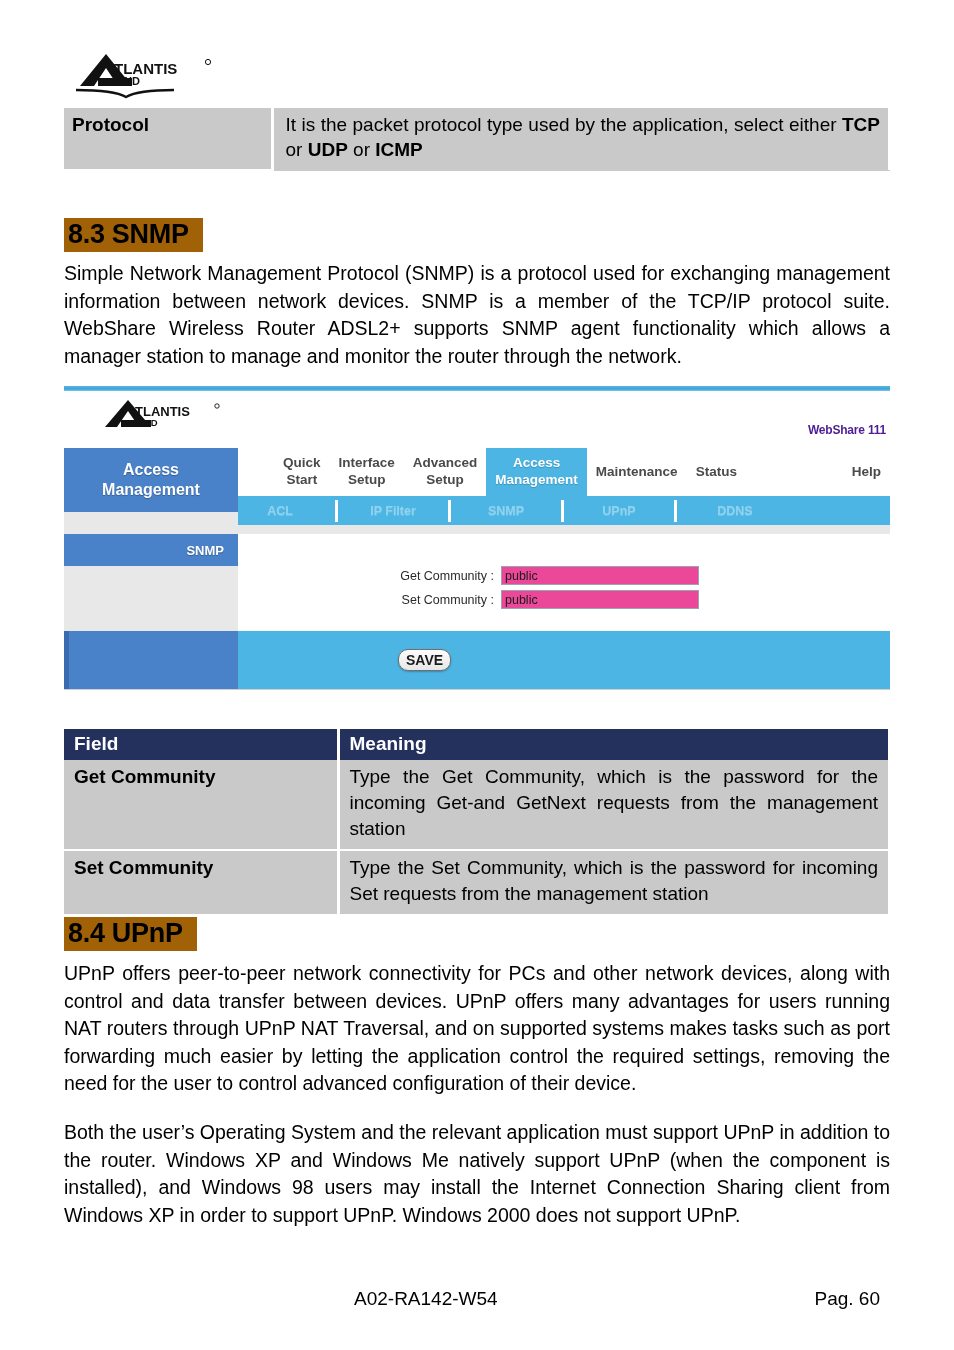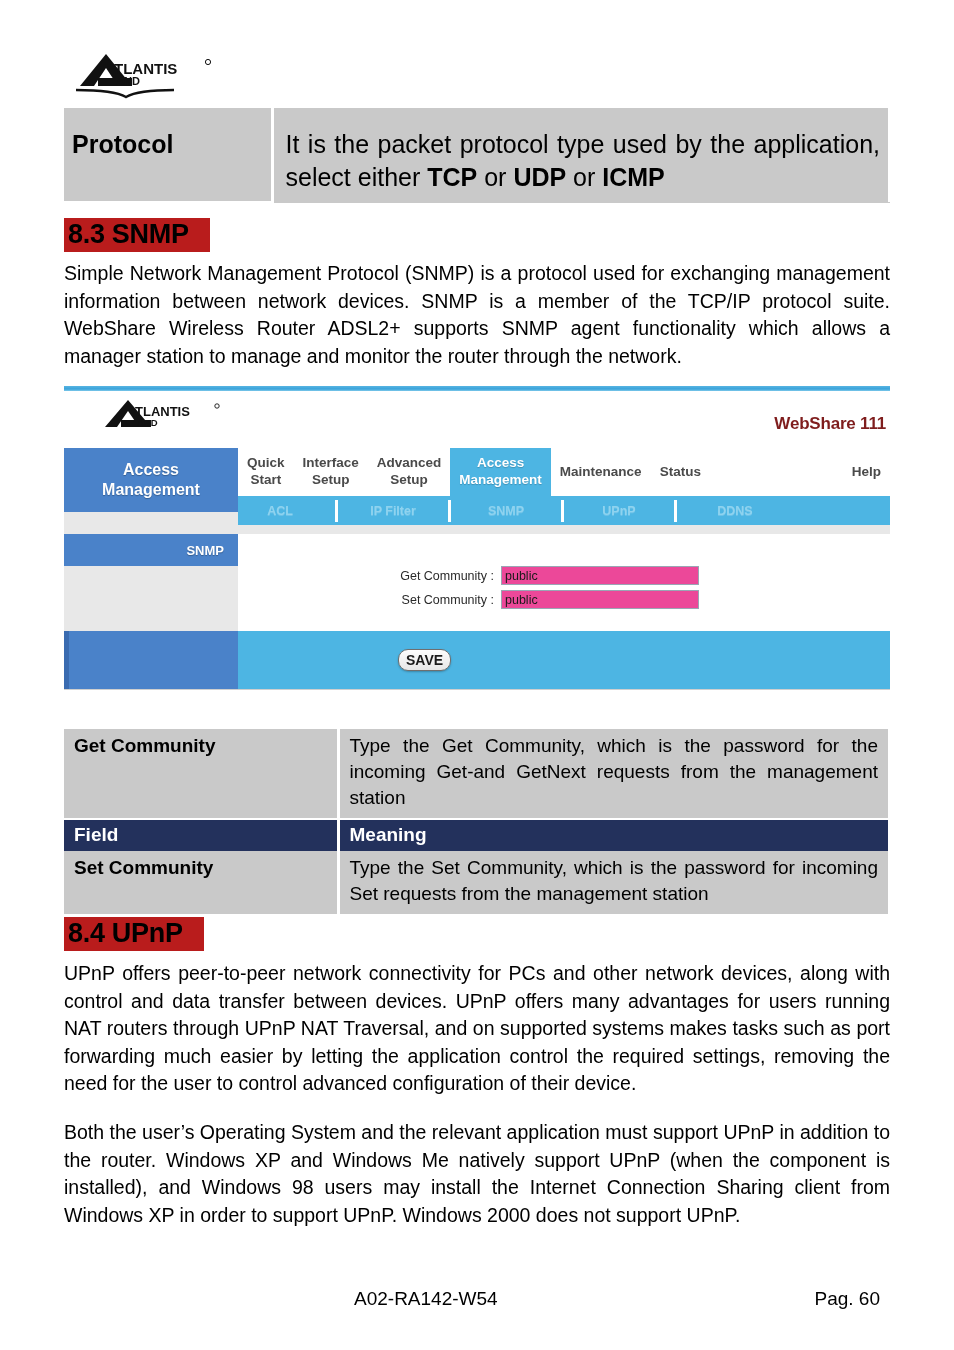--- a/index.html
+++ b/index.html
@@ -33,22 +33,22 @@
   }
 
   
   .protocol-table {
     position: absolute; left: 64px; top: 108px; width: 826px;
     border-collapse: collapse;
     background: #c9c9c9;
   }
   .protocol-table td {
     vertical-align: top;
-    padding: 20px 8px 8px 8px;
-    font-size: 25px;
+    padding: 4px 8px 8px 8px;
+    font-size: 19px;
     line-height: 1.32;
   }
   .protocol-table td.field-cell {
     width: 208px;
     font-weight: bold;
     border-right: 3px solid #ffffff;
     border-bottom: 2px solid #ffffff;
     background: #c9c9c9;
   }
   .protocol-table td.meaning-cell {
@@ -60,22 +60,22 @@
   .protocol-table td.meaning-cell b { font-weight: bold; }
 
   
   .section-heading {
     position: absolute;
     font-size: 27px;
     font-weight: bold;
     letter-spacing: -0.3px;
   }
   .section-heading span {
-    background: #b91c1c;
-    padding: 1px 21px 3px 4px;
+    background: #a16207;
+    padding: 1px 14px 3px 4px;
   }
   #h-snmp { left: 64px; top: 219px; }
   #h-upnp { left: 64px; top: 918px; }
 
   
   .para {
     position: absolute;
     left: 64px; width: 826px;
     font-size: 19.5px;
     line-height: 27.5px;
@@ -97,22 +97,22 @@
   .ru-topline {
     position: absolute; left: 0; top: 0; width: 826px; height: 5px;
     background: linear-gradient(to bottom, #58b4e2 0%, #3aa3da 60%, #7fc9ea 100%);
   }
   .ru-brandbar {
     position: absolute; left: 0; top: 5px; width: 826px; height: 57px;
     background: #ffffff;
   }
   .ru-logo { position: absolute; left: 36px; top: 6px; width: 128px; height: 42px; }
   .ru-model {
-    position: absolute; right: 4px; top: 23px;
-    font-size: 17px; font-weight: bold; color: #7f1d1d;
+    position: absolute; right: 4px; top: 32px;
+    font-size: 12px; font-weight: bold; color: #4c1d95;
     letter-spacing: -0.2px;
   }
 
   
   .ru-side-title {
     position: absolute; left: 0; top: 62px; width: 174px; height: 64px;
     background: #4a82c9;
     color: #ffffff; font-weight: bold; font-size: 16px;
     display: flex; flex-direction: column;
     align-items: center; justify-content: center;
@@ -141,21 +141,21 @@
   }
   .ru-side-edge {
     position: absolute; left: 0; top: 245px; width: 5px; height: 58px;
     background: #3a6bb0;
   }
 
   
   .ru-nav {
     position: absolute; left: 174px; top: 62px; width: 652px; height: 48px;
     background: #ffffff;
-    display: flex; align-items: stretch;
+    display: flex; align-items: stretch; padding-left: 36px;
   }
   .ru-nav-item {
     display: flex; flex-direction: column;
     align-items: center; justify-content: center;
     font-size: 13.5px; font-weight: bold; color: #4a4a4a;
     line-height: 1.25;
     padding: 0 9px;
     white-space: nowrap;
   }
   .ru-nav-item.active {
@@ -395,26 +395,26 @@
 
   <div class="ru-footer">
     <div class="ru-save">SAVE</div>
   </div>
   <div class="ru-bottomline"></div>
 </div>
 
 <table class="fm-table">
   <tbody>
       <tr>
+    <th>Field</th>
+    <th class="last">Meaning</th>
+  </tr>
+  <tr>
     <td class="fm-field">Get Community</td>
     <td class="fm-meaning">Type the Get Community, which is the password for the incoming Get-and GetNext requests from the management station</td>
-  </tr>
-  <tr>
-    <th>Field</th>
-    <th class="last">Meaning</th>
   </tr>
   <tr class="last">
     <td class="fm-field">Set Community</td>
     <td class="fm-meaning">Type the Set Community, which is the password for incoming Set requests from the management station</td>
   </tr>
 </tbody>
   </table>
 
 <div class="section-heading" id="h-upnp">
   <span>8.4 UPnP</span>

